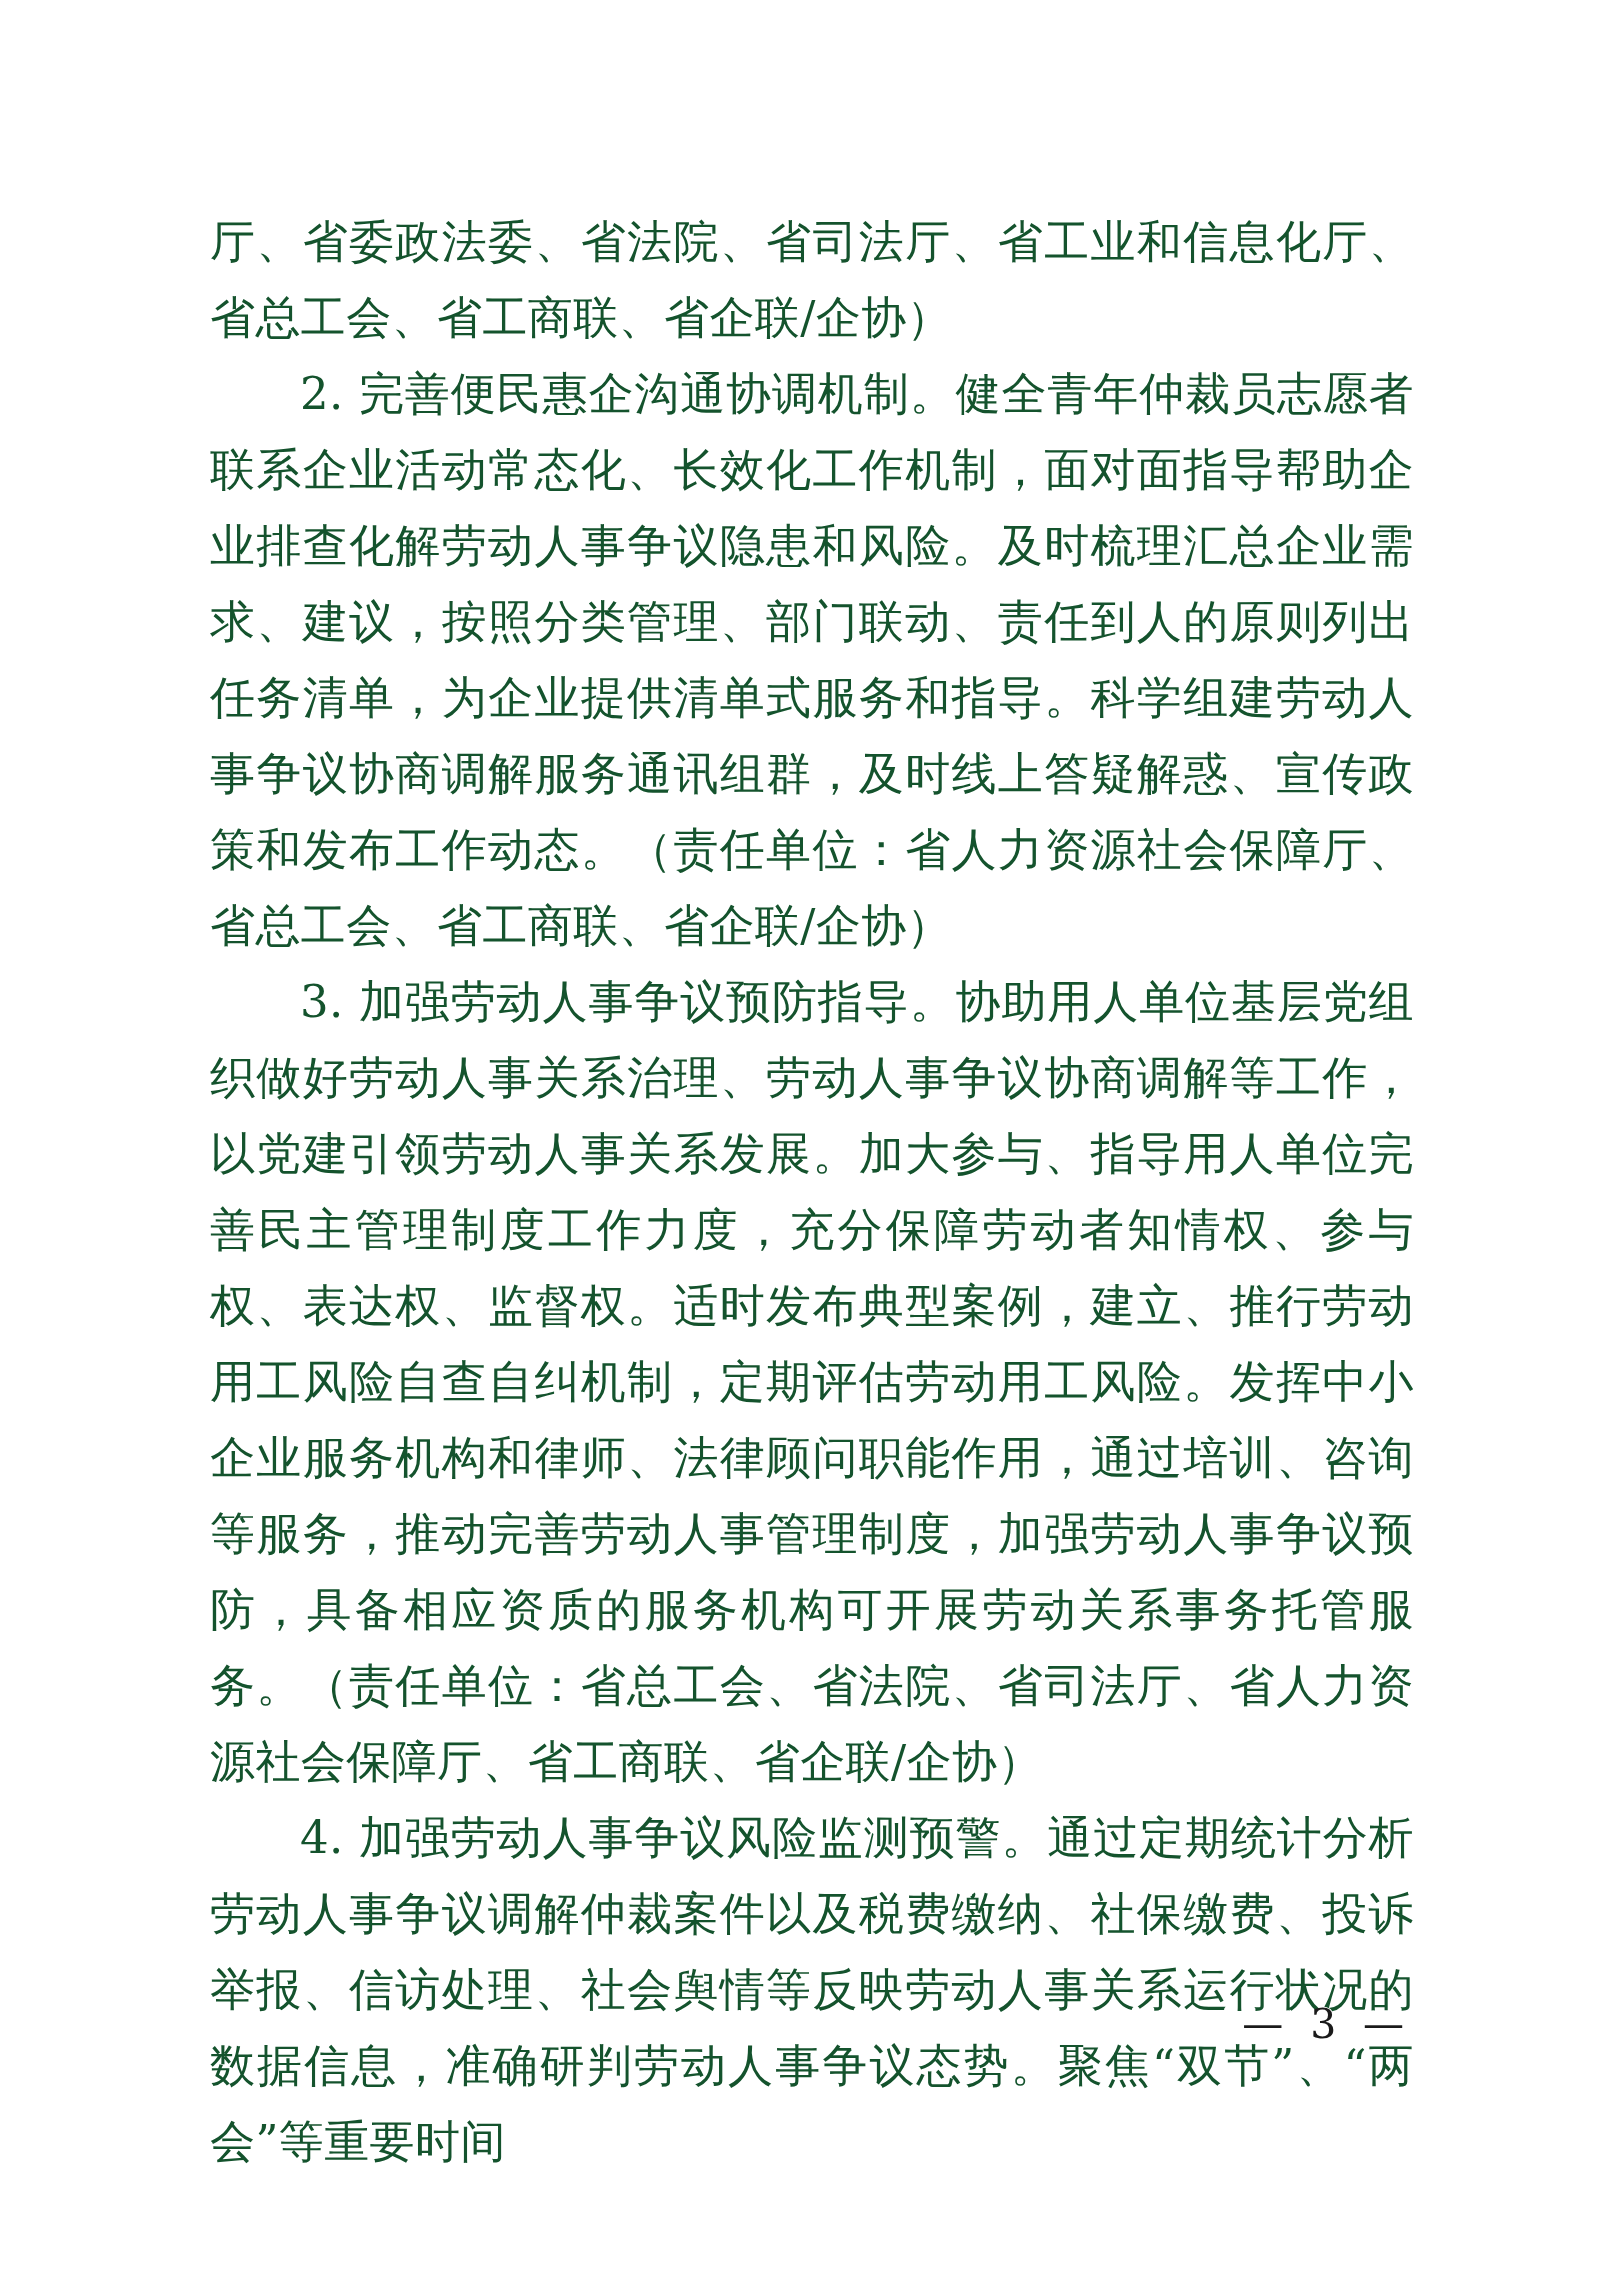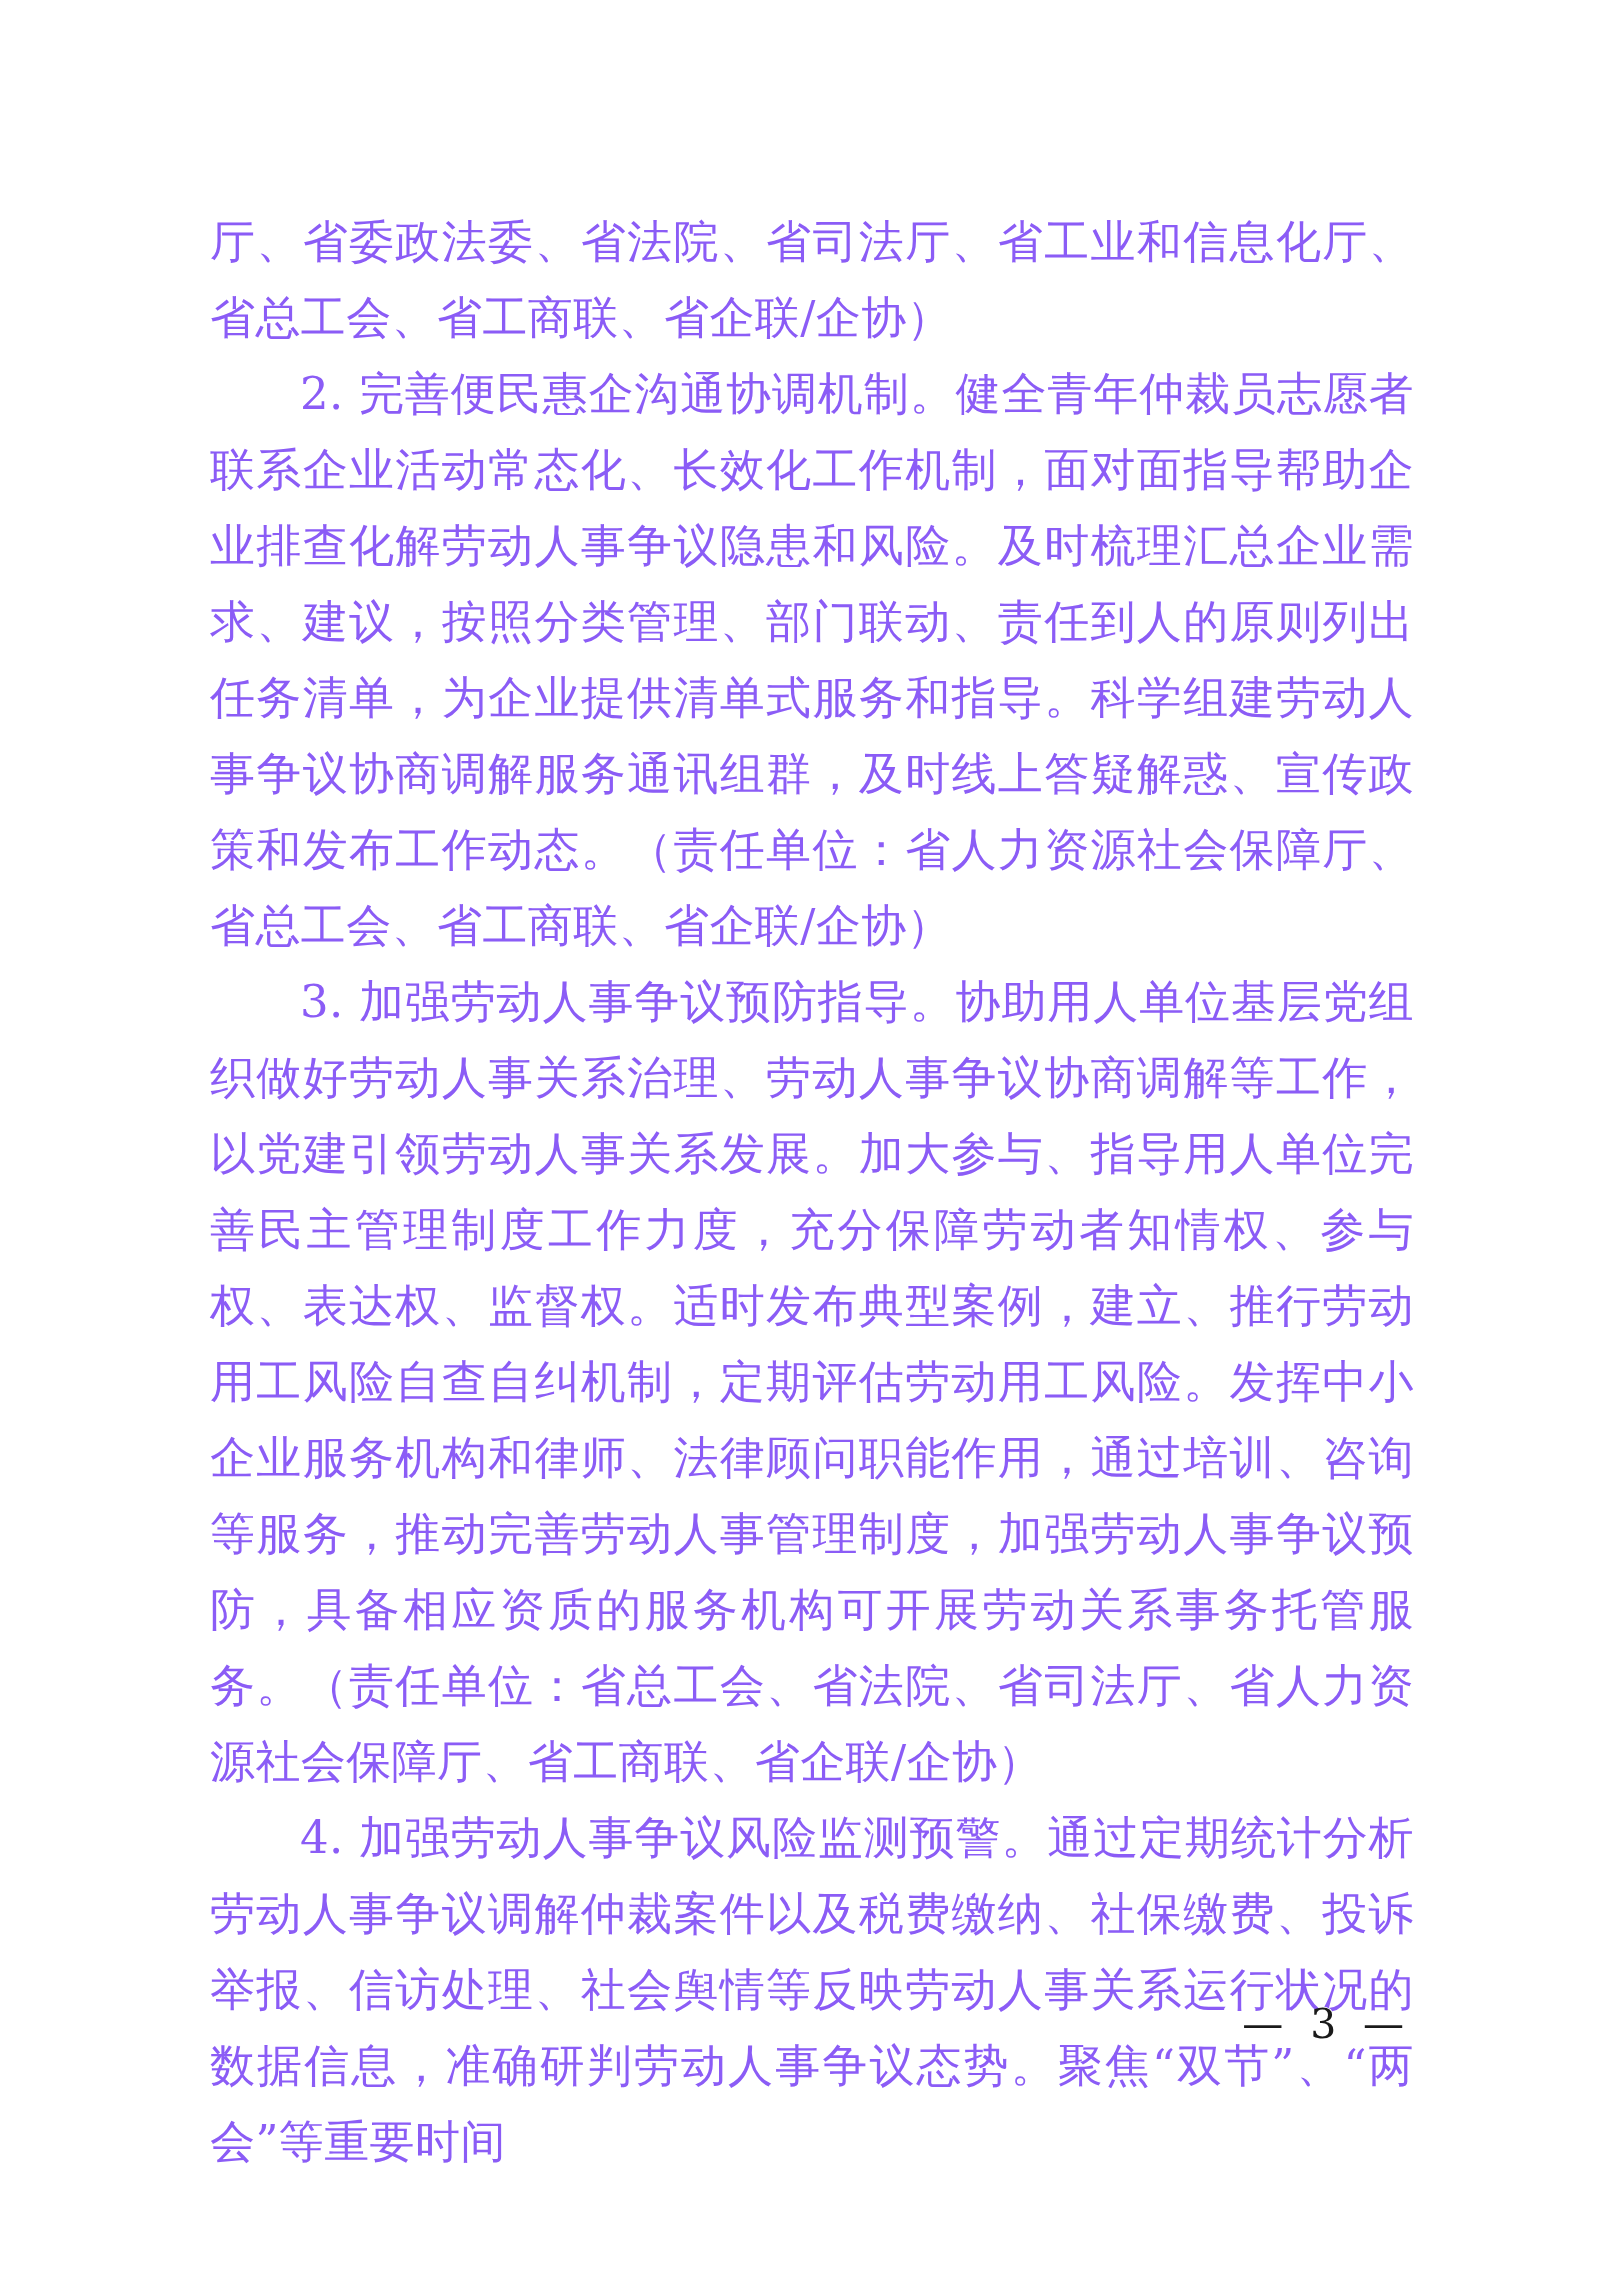--- a/index.html
+++ b/index.html
@@ -23,21 +23,21 @@
     left: 210px;
     top: 204px;
     width: 1204px;
   }
   .para {
     margin: 0;
     padding: 0;
     font-family: "DejaVu Serif", serif;
     font-size: 45px;
     line-height: 76px;
-    color: #8b5cf6;
+    color: #14532d;
     text-align: justify;
     text-align-last: left;
     letter-spacing: 0.4px;
     word-break: break-all;
     font-weight: 400;
   }
   .para.indent {
     text-indent: 90px;
   }
   .page-footer {

